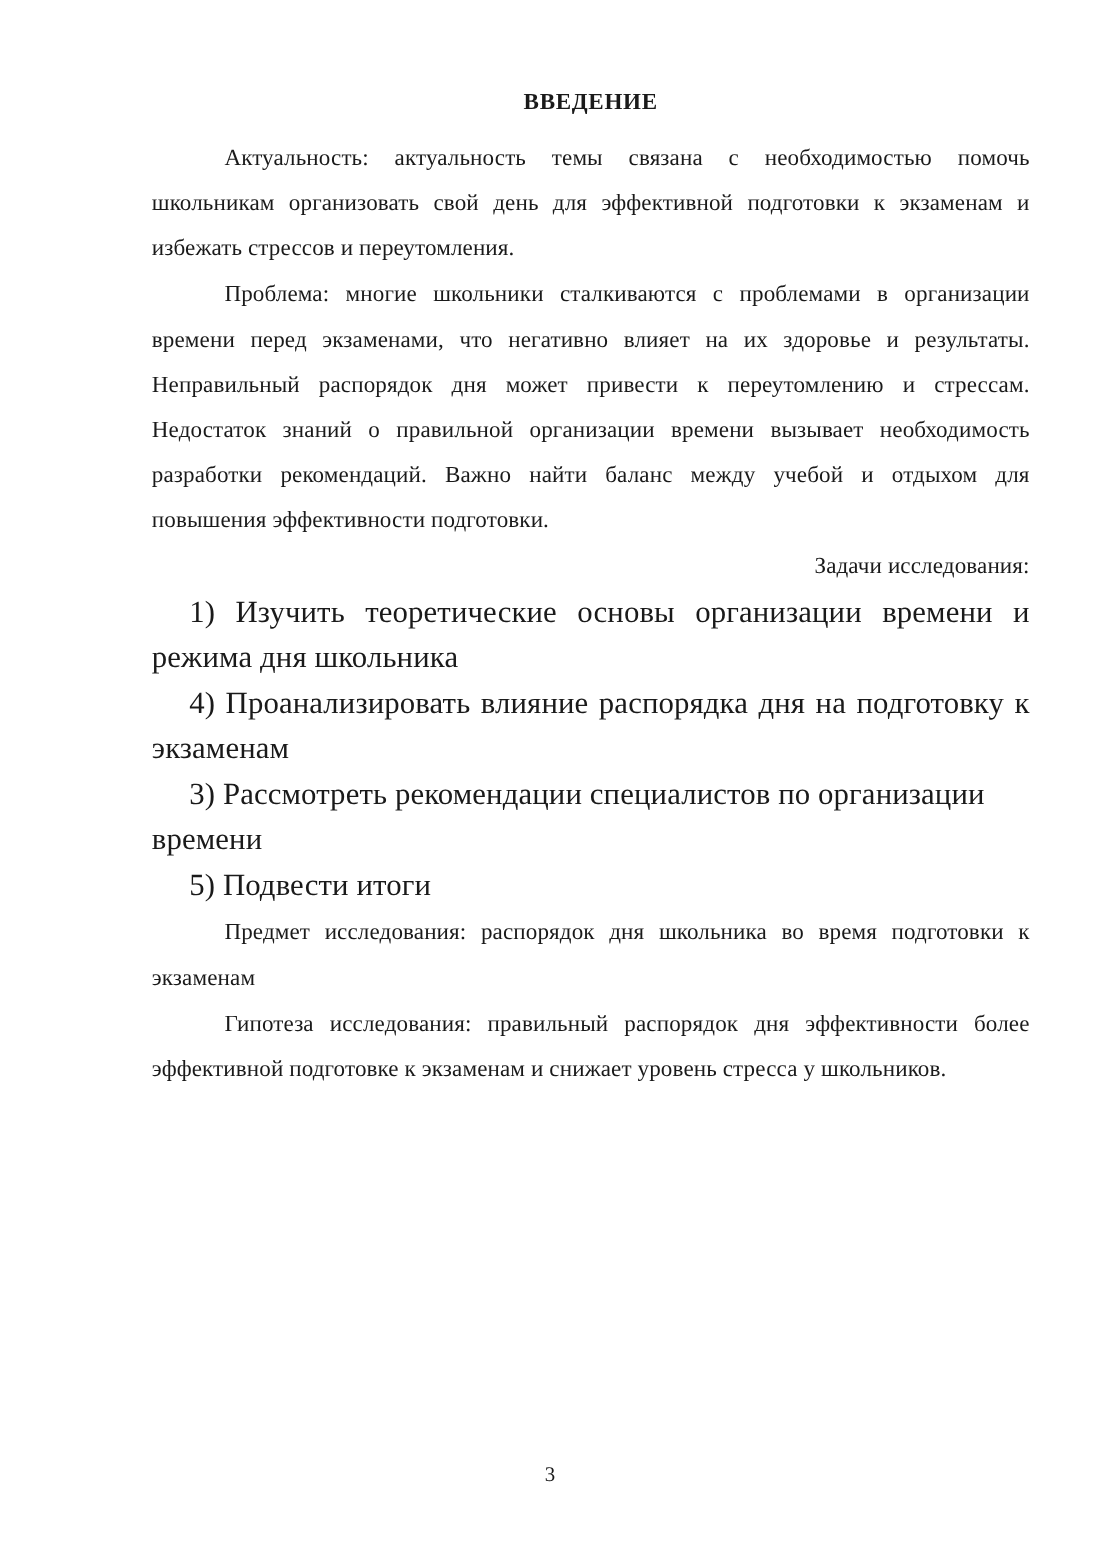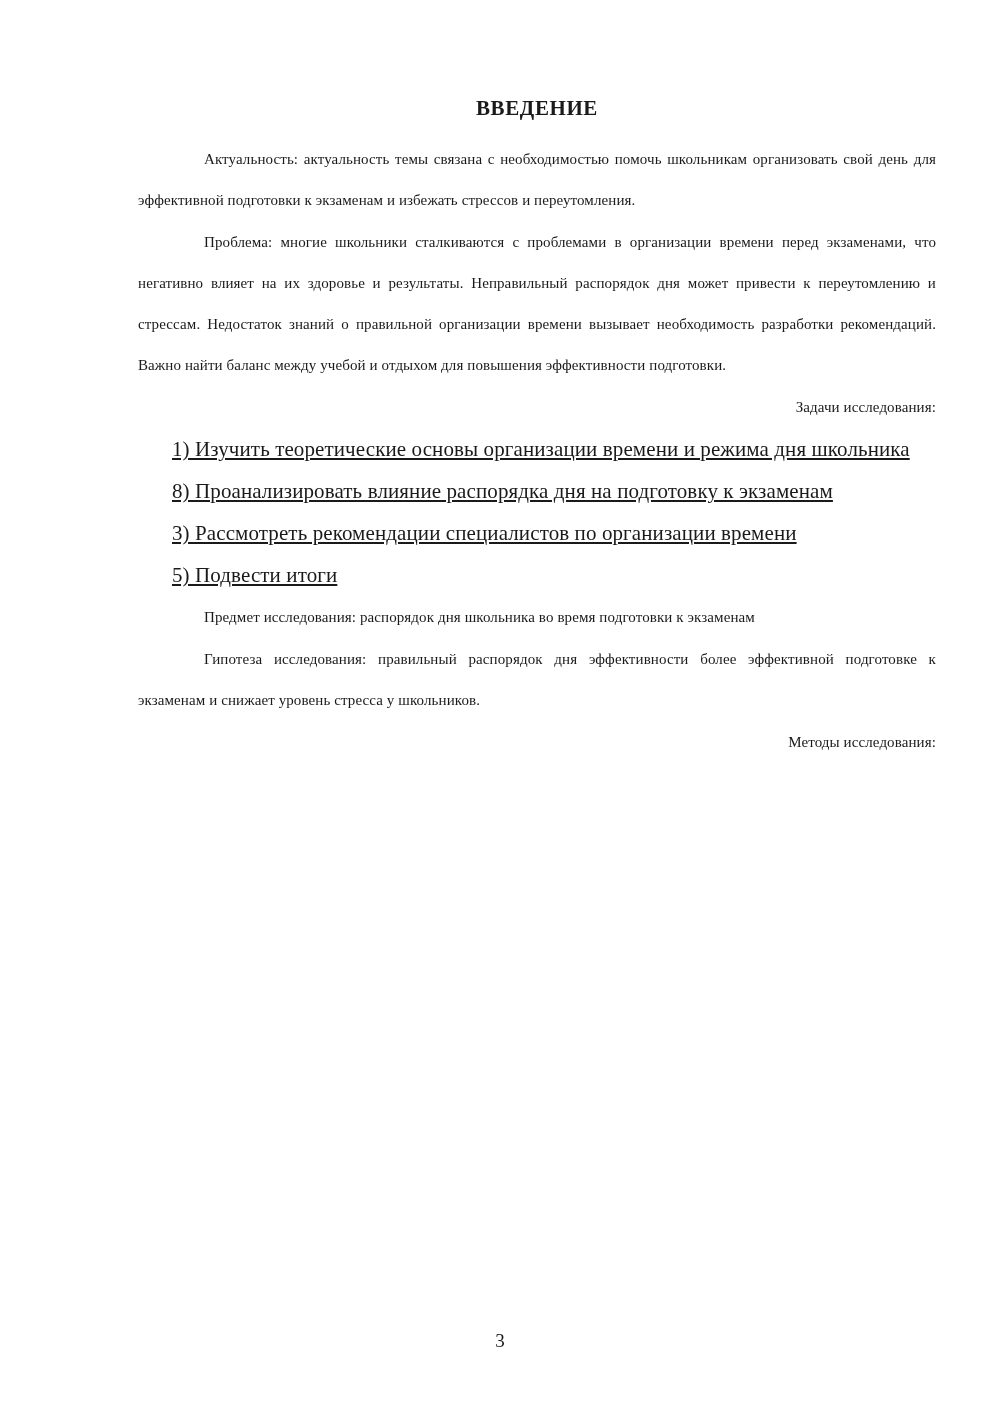--- a/index.html
+++ b/index.html
@@ -13,51 +13,50 @@
     height: 1414px;
     background: #ffffff;
     box-sizing: border-box;
     font-family: "Liberation Serif", serif;
     color: #1a1a1a;
     overflow: hidden;
   }
   .content {
     position: absolute;
     left: 138px;
-    top: 96px;
+    top: 80px;
     width: 798px;
   }
   .doc-title {
     font-size: 21px;
     font-weight: bold;
     text-align: center;
     letter-spacing: 0.6px;
     margin: 0 0 18px 0;
     line-height: 1.2;
   }
   p.para {
     margin: 0 0 1px 0;
-    font-size: 15px;
+    font-size: 21px;
     line-height: 41px;
     text-align: justify;
     text-justify: inter-word;
     text-indent: 66px;
     letter-spacing: 0.1px;
   }
   p.para.nojust {
     text-align: right;
   }
   p.item {
     margin: 0 0 1px 0;
-    font-size: 21px;
+    font-size: 28px;
     line-height: 41px;
     text-align: justify;
     text-indent: 34px;
     letter-spacing: 0.1px;
-    text-decoration: underline;
   }
   p.item.nojust {
     text-align: left;
   }
   .page-number {
     position: absolute;
     left: 0;
     right: 0;
     top: 1330px;
     text-align: center;
@@ -71,24 +70,23 @@
 <div class="page">
   <div class="content">
 
     <h1 class="doc-title">ВВЕДЕНИЕ</h1>
 
     <p class="para">Актуальность: актуальность темы связана с необходимостью помочь школьникам организовать свой день для эффективной подготовки к экзаменам и избежать стрессов и переутомления.</p>
     <p class="para">Проблема: многие школьники сталкиваются с проблемами в организации времени перед экзаменами, что негативно влияет на их здоровье и результаты. Неправильный распорядок дня может привести к переутомлению и стрессам. Недостаток знаний о правильной организации времени вызывает необходимость разработки рекомендаций. Важно найти баланс между учебой и отдыхом для повышения эффективности подготовки.</p>
     <p class="para nojust">Задачи исследования:</p>
 
     <p class="item">1) Изучить теоретические основы организации времени и режима дня школьника</p>
-    <p class="item">8) Проанализировать влияние распорядка дня на подготовку к экзаменам</p>
+    <p class="item">4) Проанализировать влияние распорядка дня на подготовку к экзаменам</p>
     <p class="item nojust">3) Рассмотреть рекомендации специалистов по организации времени</p>
     <p class="item nojust">5) Подвести итоги</p>
 
     <p class="para">Предмет исследования: распорядок дня школьника во время подготовки к экзаменам</p>
     <p class="para">Гипотеза исследования: правильный распорядок дня эффективности более эффективной подготовке к экзаменам и снижает уровень стресса у школьников.</p>
-    <p class="para nojust">Методы исследования:</p>
 
   </div>
 
   <div class="page-number">3</div>
 </div>
 
 </body></html>

